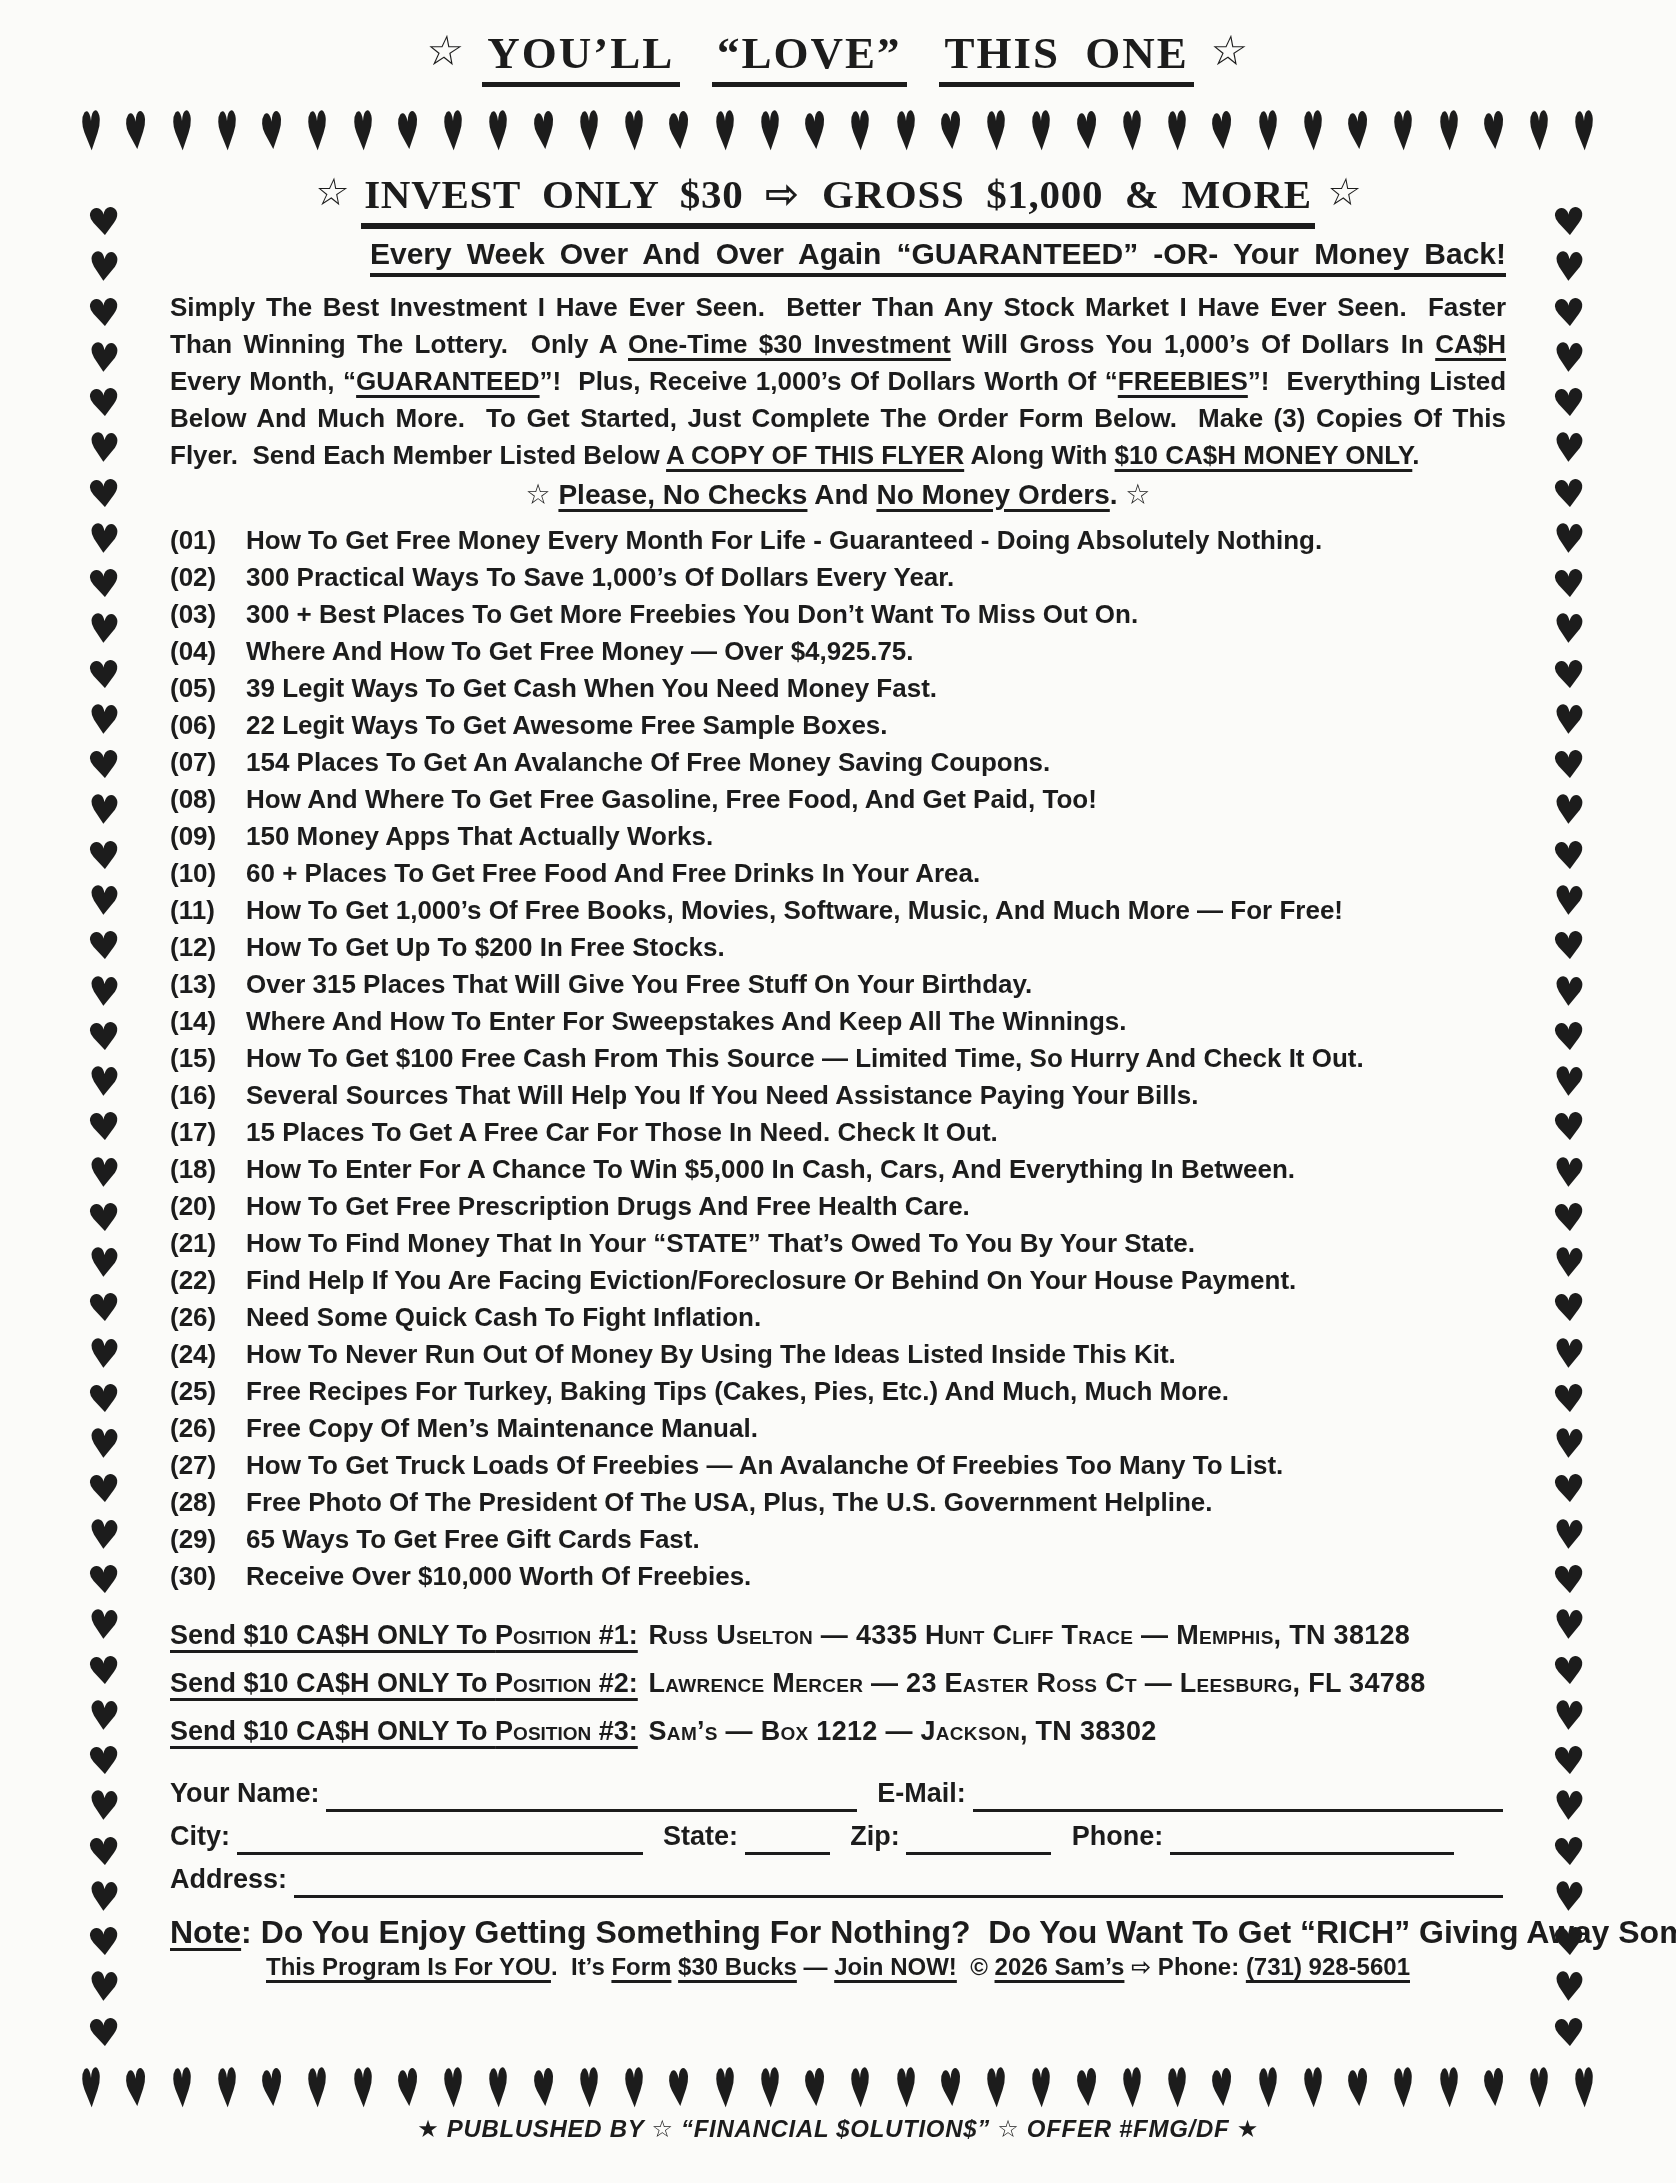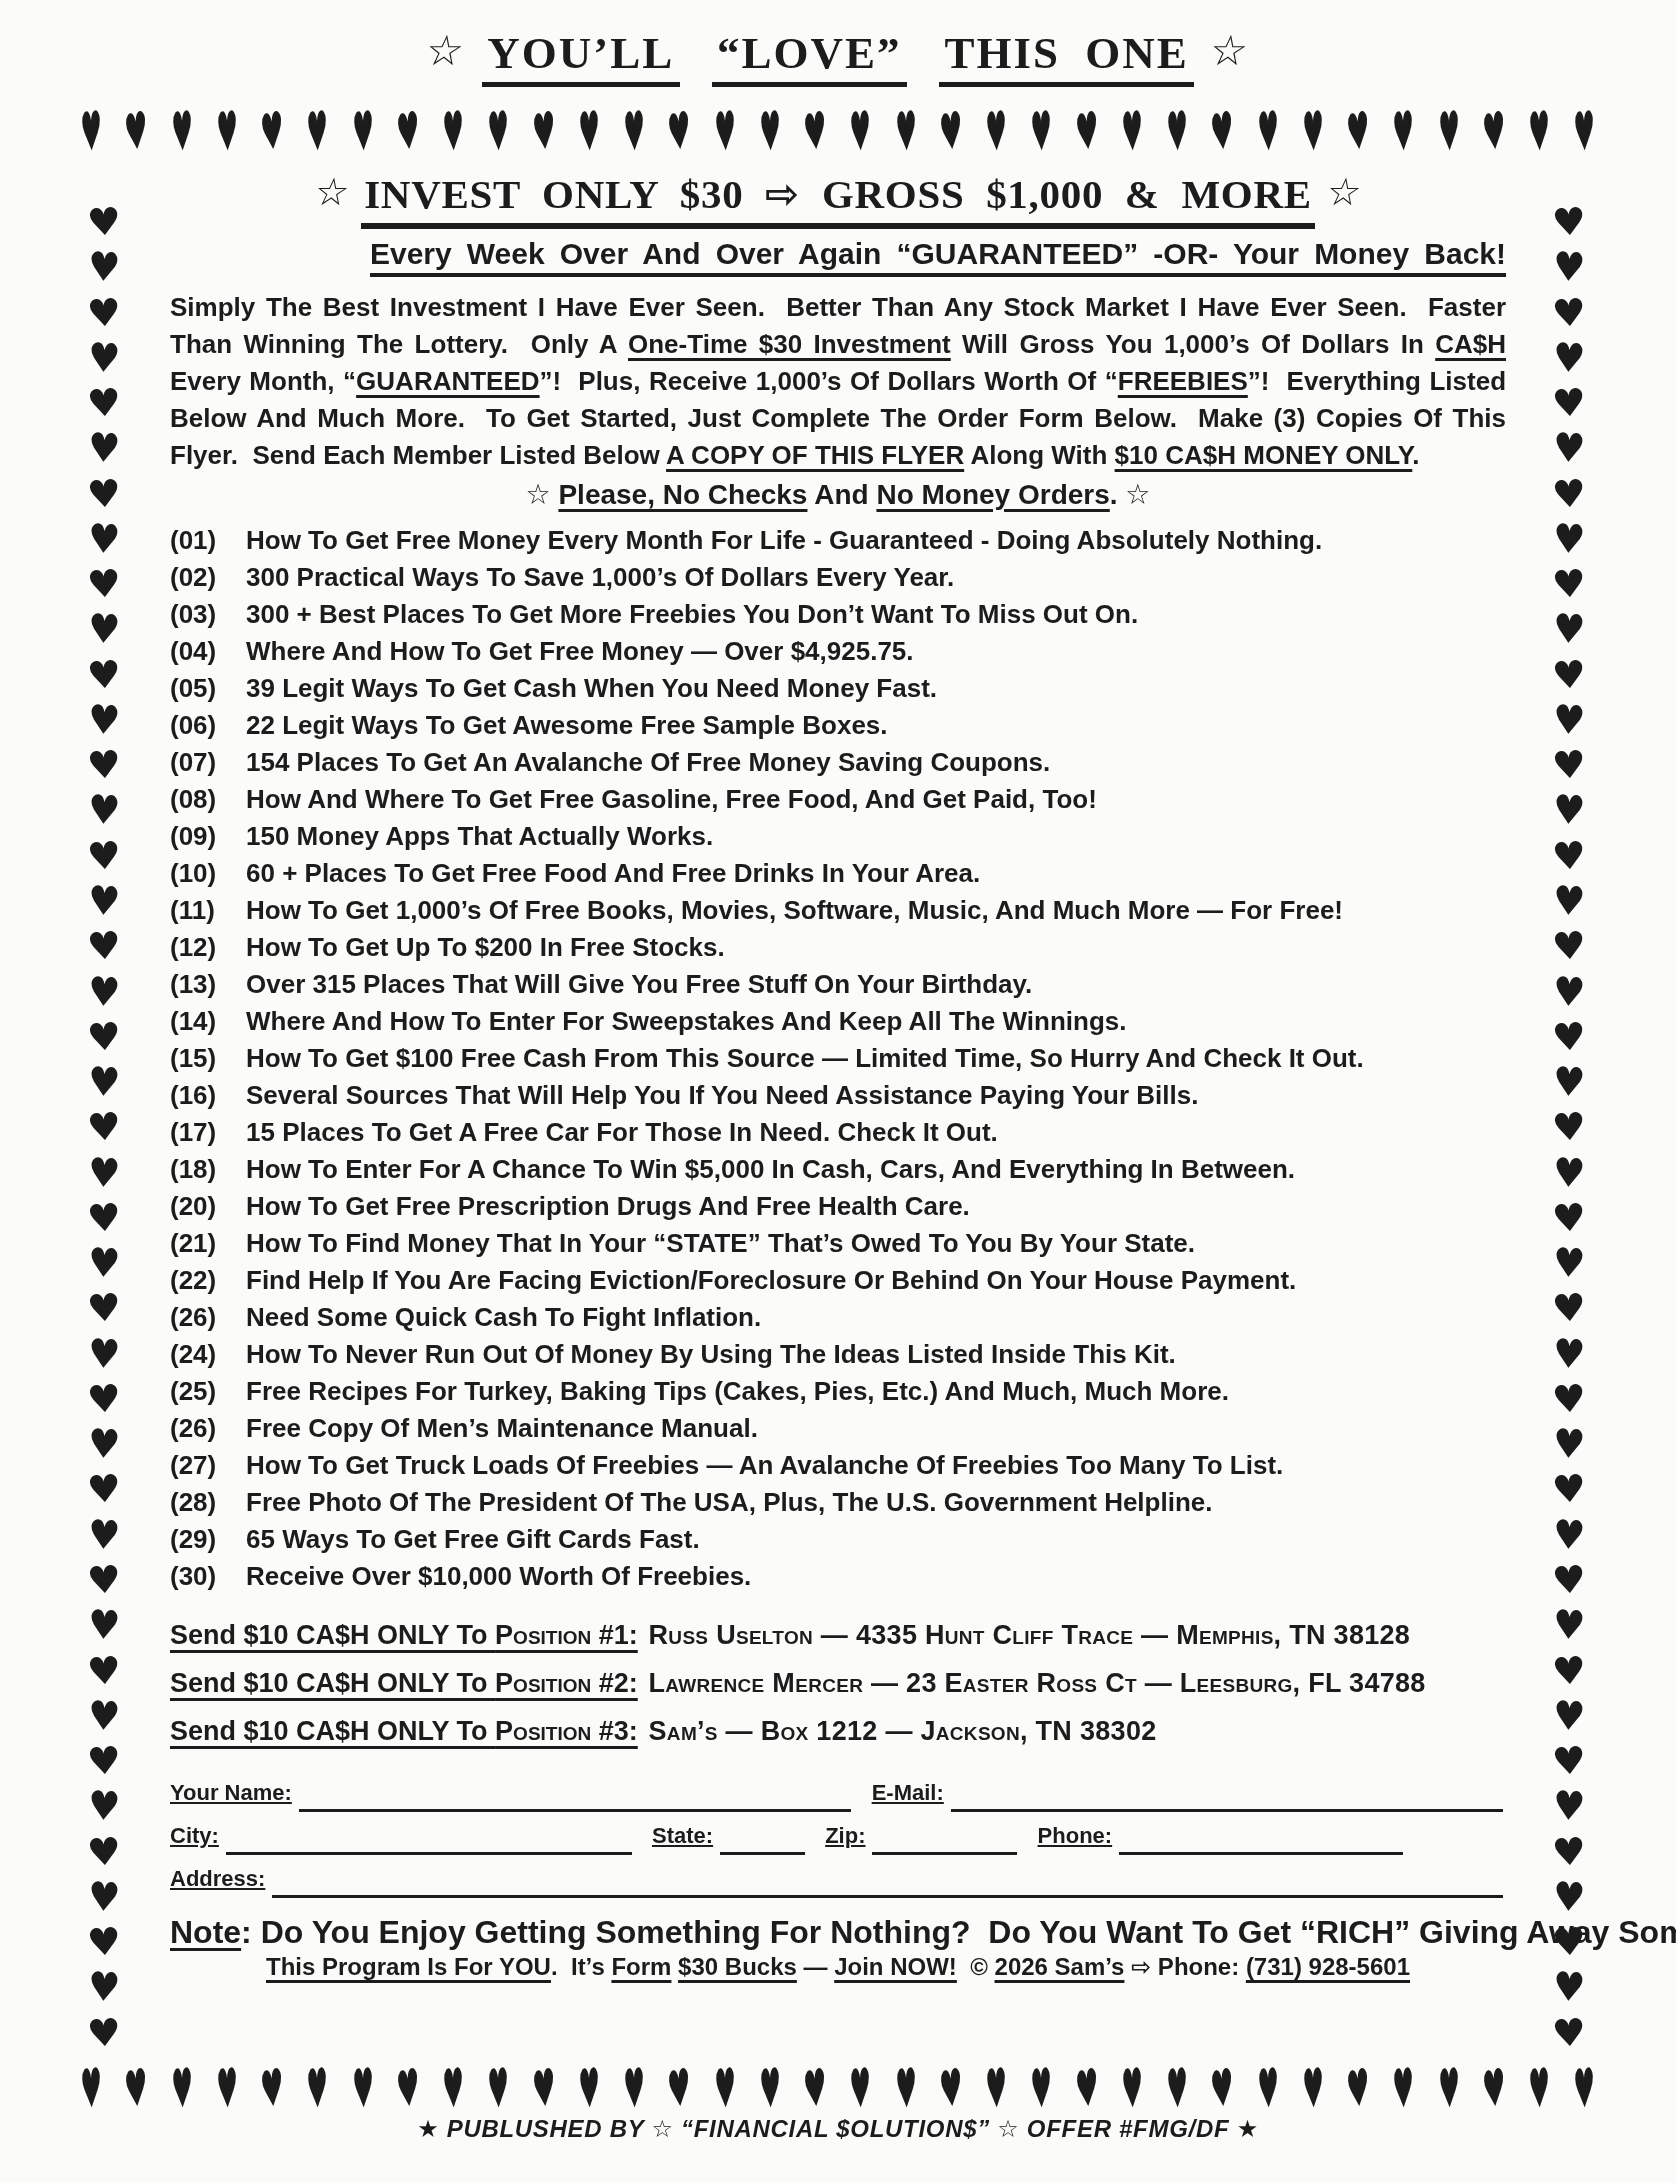--- a/index.html
+++ b/index.html
@@ -92,21 +92,21 @@
   .itext{flex:1;}
   
   .positions{margin-top:16px;font-weight:bold;font-size:27px;}
   .pos-row{line-height:48px;white-space:nowrap;}
   .pos-label{
     text-decoration:underline;text-decoration-thickness:2.7px;text-underline-offset:6px;
   }
   .smallcaps{font-variant:small-caps;}
   .pos-addr{margin-left:10.8px;font-variant:small-caps;letter-spacing:0.3px;}
   
-  .form{margin-top:13.5px;font-weight:bold;font-size:22px;text-decoration:underline;}
+  .form{margin-top:13.5px;font-weight:bold;font-size:27px;}
   .form-row{display:flex;align-items:flex-end;height:43px;}
   .flabel{flex:none;margin-right:6.8px;line-height:38px;}
   .flabel.gap{margin-left:17.6px;}
   .blank{
     border-bottom:3.4px solid #1c1c1c;height:31px;flex:1 1 auto;margin-right:2.7px;
   }
   .blank.sm{flex:0 0 85px;}
   .blank.md{flex:0 0 145px;}
   .blank.city{flex:0 0 406px;}
   .blank.phone{flex:0 0 284px;}

